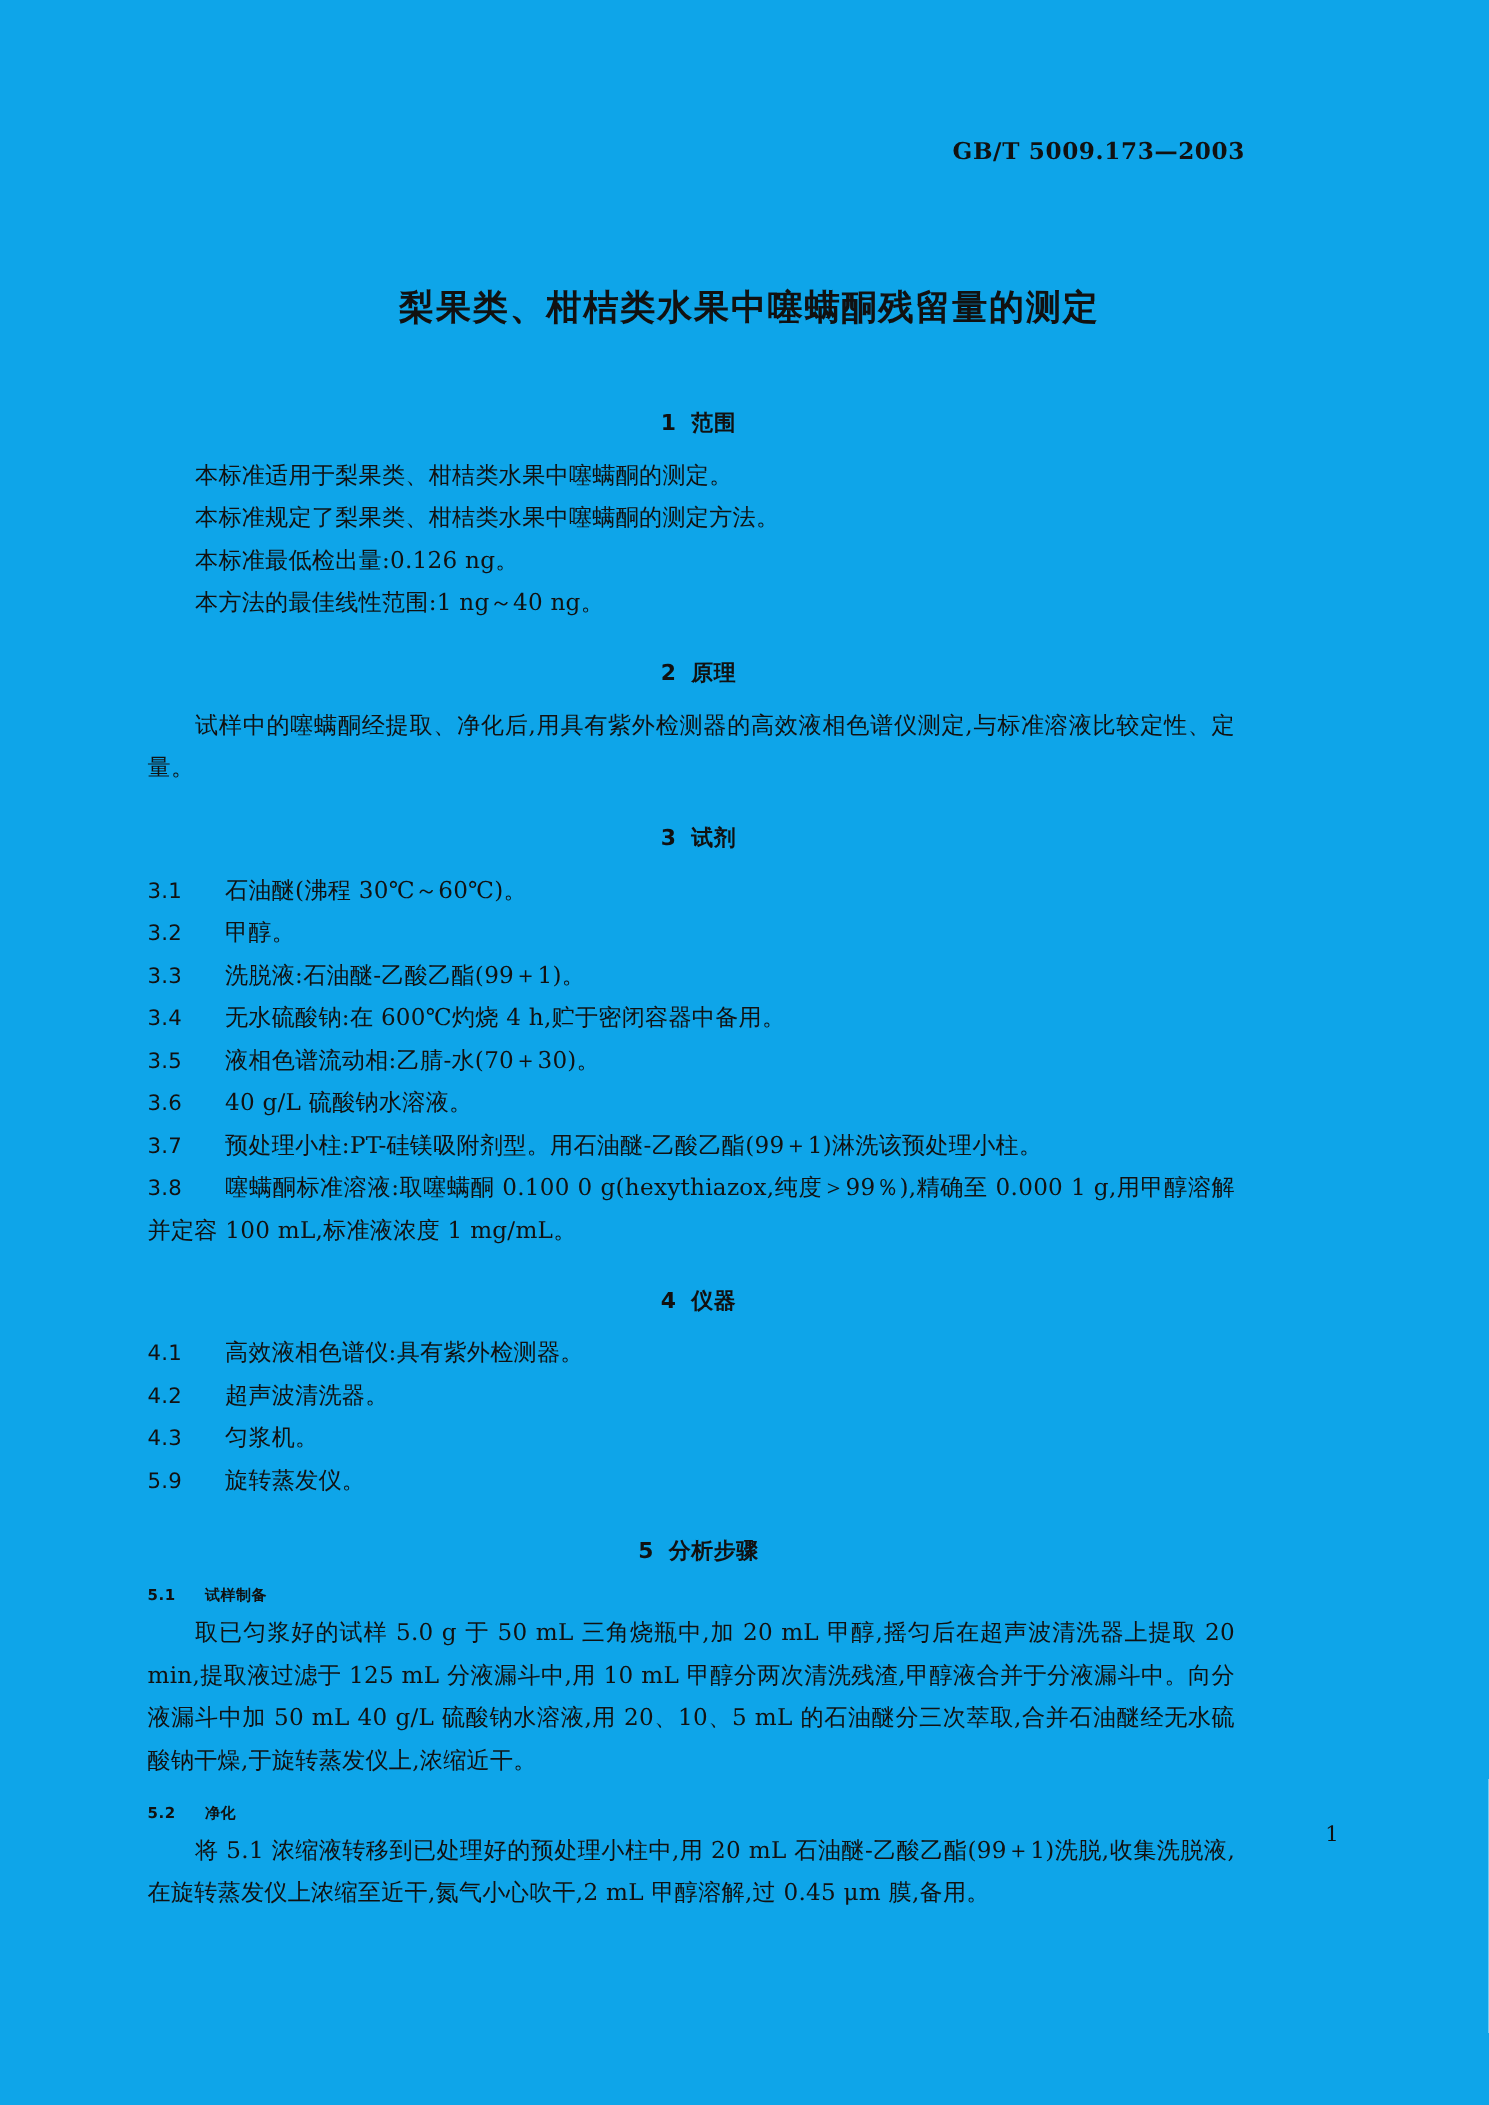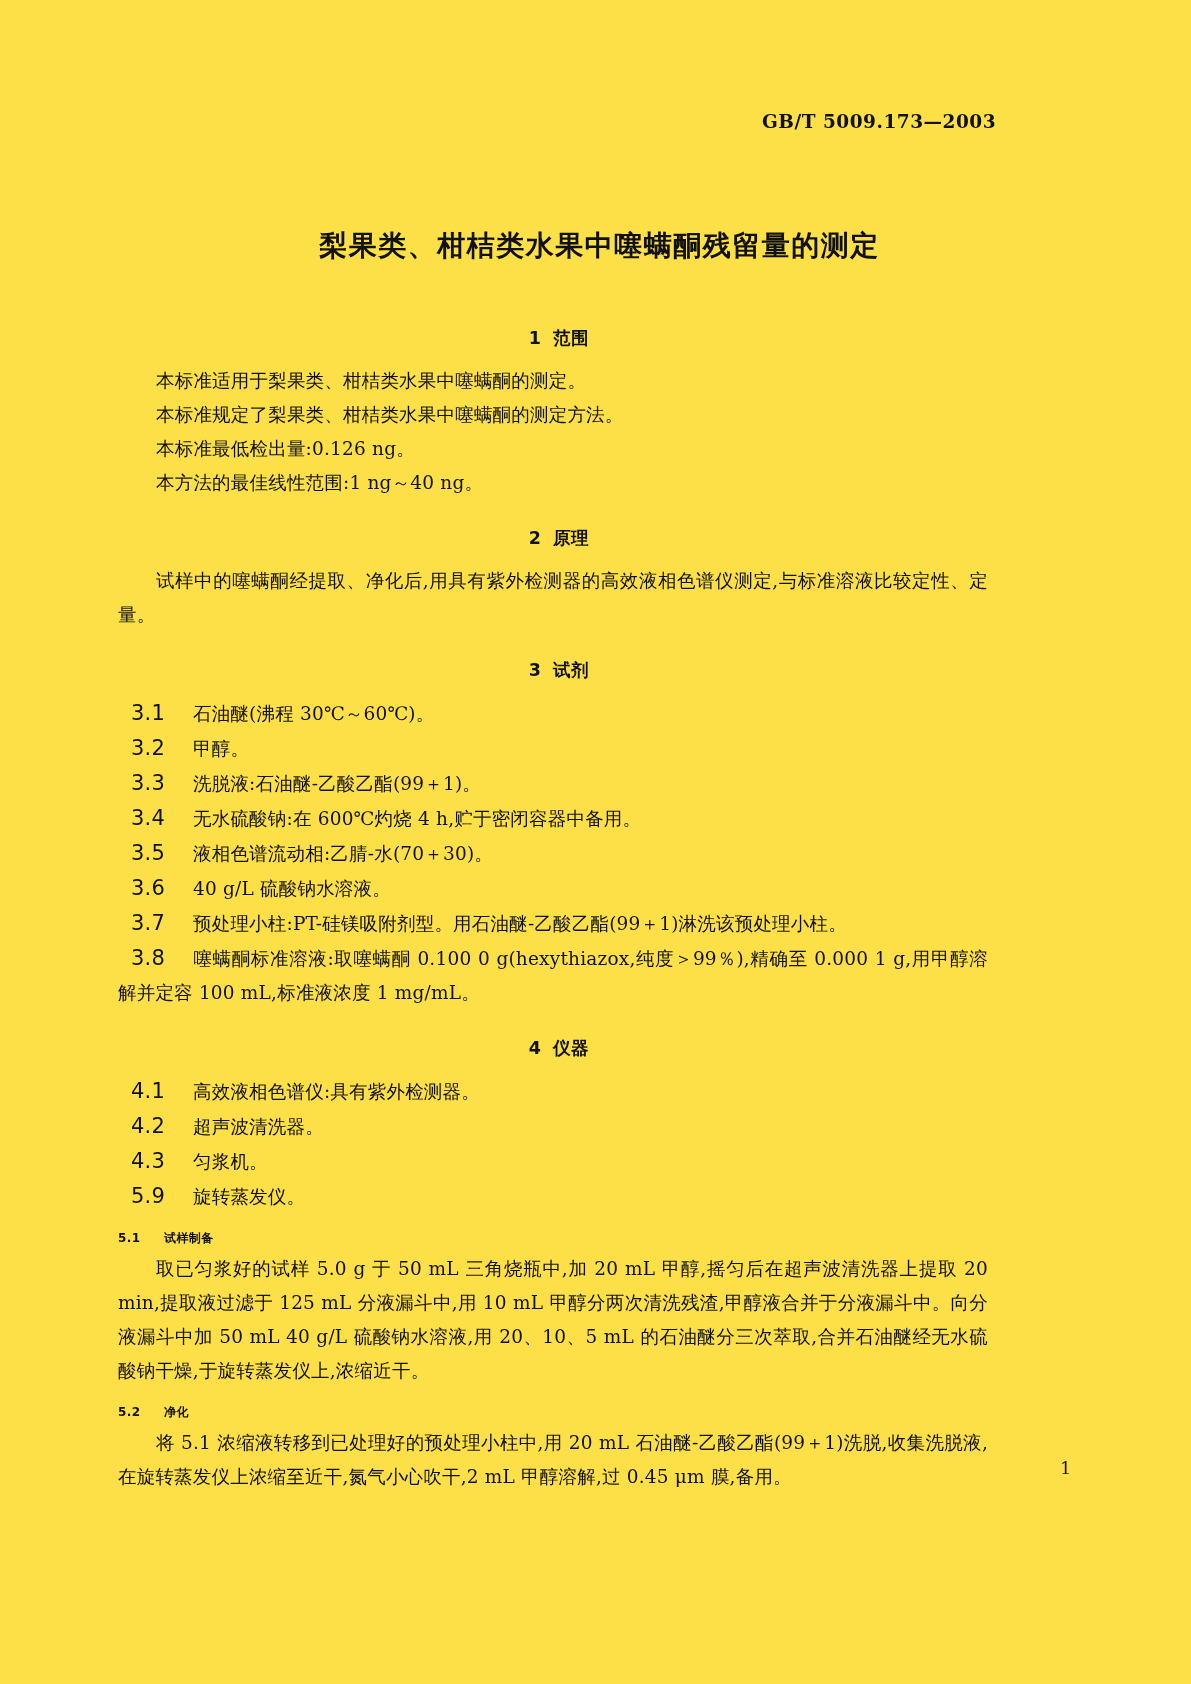--- a/index.html
+++ b/index.html
@@ -4,21 +4,21 @@
 <style>
   html, body {
     margin: 0;
     padding: 0;
     background: #ffffff;
   }
   .page {
     position: relative;
     width: 1191px;
     height: 1684px;
-    background: #fde047;
+    background: #0ea5e9;
     font-family: "DejaVu Serif", "Liberation Serif", serif;
     color: #111111;
     overflow: hidden;
   }
   .header-std {
     position: absolute;
     top: 111px;
     right: 195px;
     font-family: "DejaVu Serif", "Liberation Serif", serif;
     font-weight: bold;
@@ -87,22 +87,21 @@
     font-size: 18.5px;
     line-height: 34px;
     margin: 0;
     letter-spacing: 0.2px;
     text-align: justify;
   }
   .item .lbl {
     display: inline-block;
     min-width: 62px;
     font-family: "DejaVu Sans", "Liberation Sans", sans-serif;
-    font-size: 21px;
-    margin-left: 13px;
+    font-size: 17px;
   }
   .page-number {
     position: absolute;
     right: 120px;
     top: 1458px;
     font-family: "DejaVu Serif", "Liberation Serif", serif;
     font-size: 17px;
   }
 </style>
 </head>
@@ -142,20 +141,23 @@
     <p class="item"><span class="lbl">3.8</span><span>噻螨酮标准溶液:取噻螨酮 0.100 0 g(hexythiazox,纯度＞99％),精确至 0.000 1 g,用甲醇溶解并定容 100 mL,标准液浓度 1 mg/mL。</span></p>
 
     <div class="sec-h">
       <span class="num">4</span><span>仪器</span>
     </div>
     <p class="item"><span class="lbl">4.1</span><span>高效液相色谱仪:具有紫外检测器。</span></p>
     <p class="item"><span class="lbl">4.2</span><span>超声波清洗器。</span></p>
     <p class="item"><span class="lbl">4.3</span><span>匀浆机。</span></p>
     <p class="item"><span class="lbl">5.9</span><span>旋转蒸发仪。</span></p>
 
+    <div class="sec-h">
+      <span class="num">5</span><span>分析步骤</span>
+    </div>
 
     <div class="sub-h">
       <span class="num">5.1</span><span>试样制备</span>
     </div>
     <p class="para">取已匀浆好的试样 5.0 g 于 50 mL 三角烧瓶中,加 20 mL 甲醇,摇匀后在超声波清洗器上提取 20 min,提取液过滤于 125 mL 分液漏斗中,用 10 mL 甲醇分两次清洗残渣,甲醇液合并于分液漏斗中。向分液漏斗中加 50 mL 40 g/L 硫酸钠水溶液,用 20、10、5 mL 的石油醚分三次萃取,合并石油醚经无水硫酸钠干燥,于旋转蒸发仪上,浓缩近干。</p>
 
     <div class="sub-h">
       <span class="num">5.2</span><span>净化</span>
     </div>
     <p class="para">将 5.1 浓缩液转移到已处理好的预处理小柱中,用 20 mL 石油醚-乙酸乙酯(99＋1)洗脱,收集洗脱液,在旋转蒸发仪上浓缩至近干,氮气小心吹干,2 mL 甲醇溶解,过 0.45 μm 膜,备用。</p>

